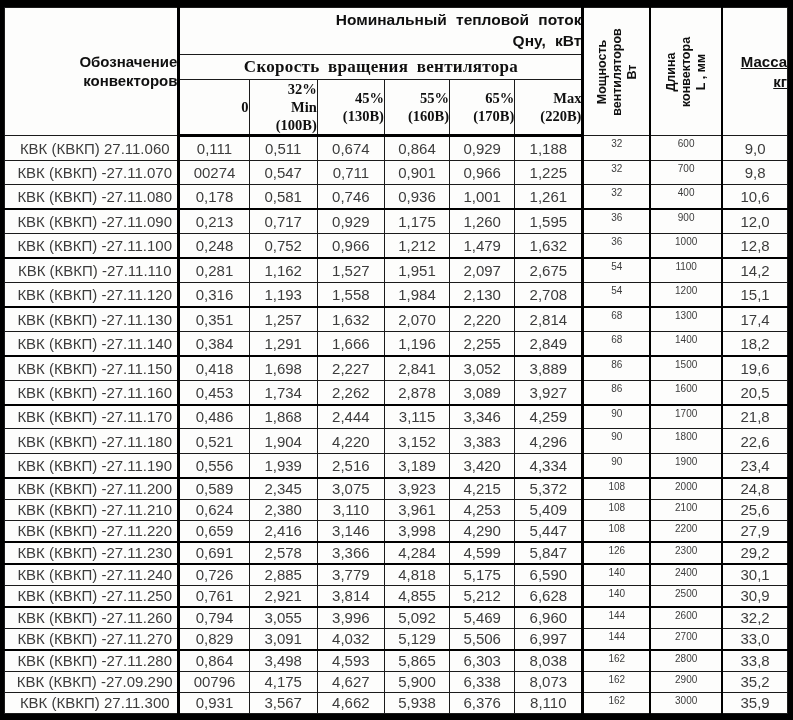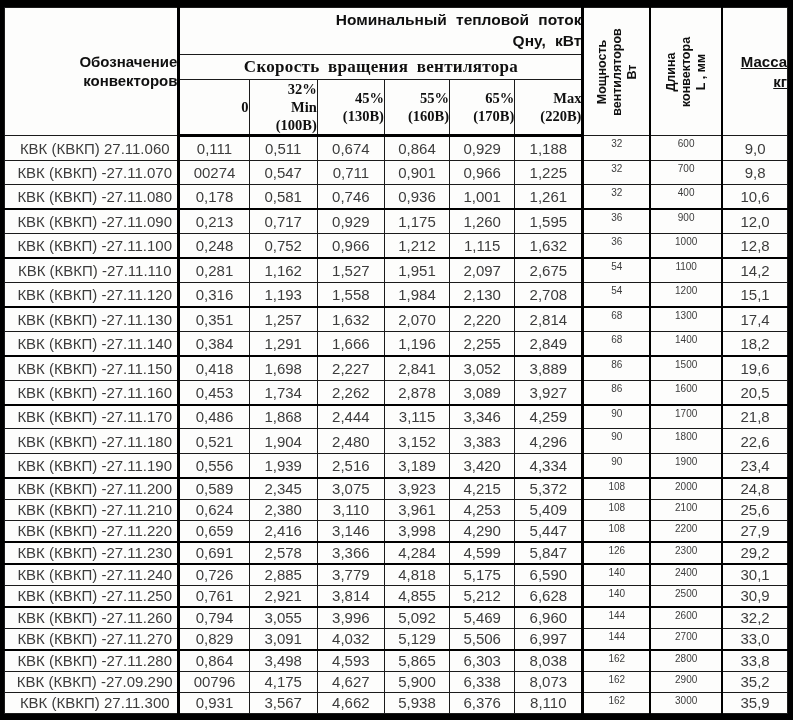--- a/index.html
+++ b/index.html
@@ -204,21 +204,21 @@
           <td class="c-pow sep3">36</td>
           <td class="c-len sep2">900</td>
           <td class="c-mass sep2">12,0</td>
         </tr>
         <tr class="r-sm">
           <td class="c-name">КВК (КВКП) -27.11.100</td>
           <td class="c-q sep3">0,248</td>
           <td class="c-q">0,752</td>
           <td class="c-q">0,966</td>
           <td class="c-q">1,212</td>
-          <td class="c-q">1,115</td>
+          <td class="c-q">1,479</td>
           <td class="c-q">1,632</td>
           <td class="c-pow sep3">36</td>
           <td class="c-len sep2">1000</td>
           <td class="c-mass sep2">12,8</td>
         </tr>
         <tr class="r-sm group-start">
           <td class="c-name">КВК (КВКП) -27.11.110</td>
           <td class="c-q sep3">0,281</td>
           <td class="c-q">1,162</td>
           <td class="c-q">1,527</td>
@@ -298,21 +298,21 @@
           <td class="c-q">3,346</td>
           <td class="c-q">4,259</td>
           <td class="c-pow sep3">90</td>
           <td class="c-len sep2">1700</td>
           <td class="c-mass sep2">21,8</td>
         </tr>
         <tr class="r-sm">
           <td class="c-name">КВК (КВКП) -27.11.180</td>
           <td class="c-q sep3">0,521</td>
           <td class="c-q">1,904</td>
-          <td class="c-q">2,480</td>
+          <td class="c-q">4,220</td>
           <td class="c-q">3,152</td>
           <td class="c-q">3,383</td>
           <td class="c-q">4,296</td>
           <td class="c-pow sep3">90</td>
           <td class="c-len sep2">1800</td>
           <td class="c-mass sep2">22,6</td>
         </tr>
         <tr class="r-sm">
           <td class="c-name">КВК (КВКП) -27.11.190</td>
           <td class="c-q sep3">0,556</td>

